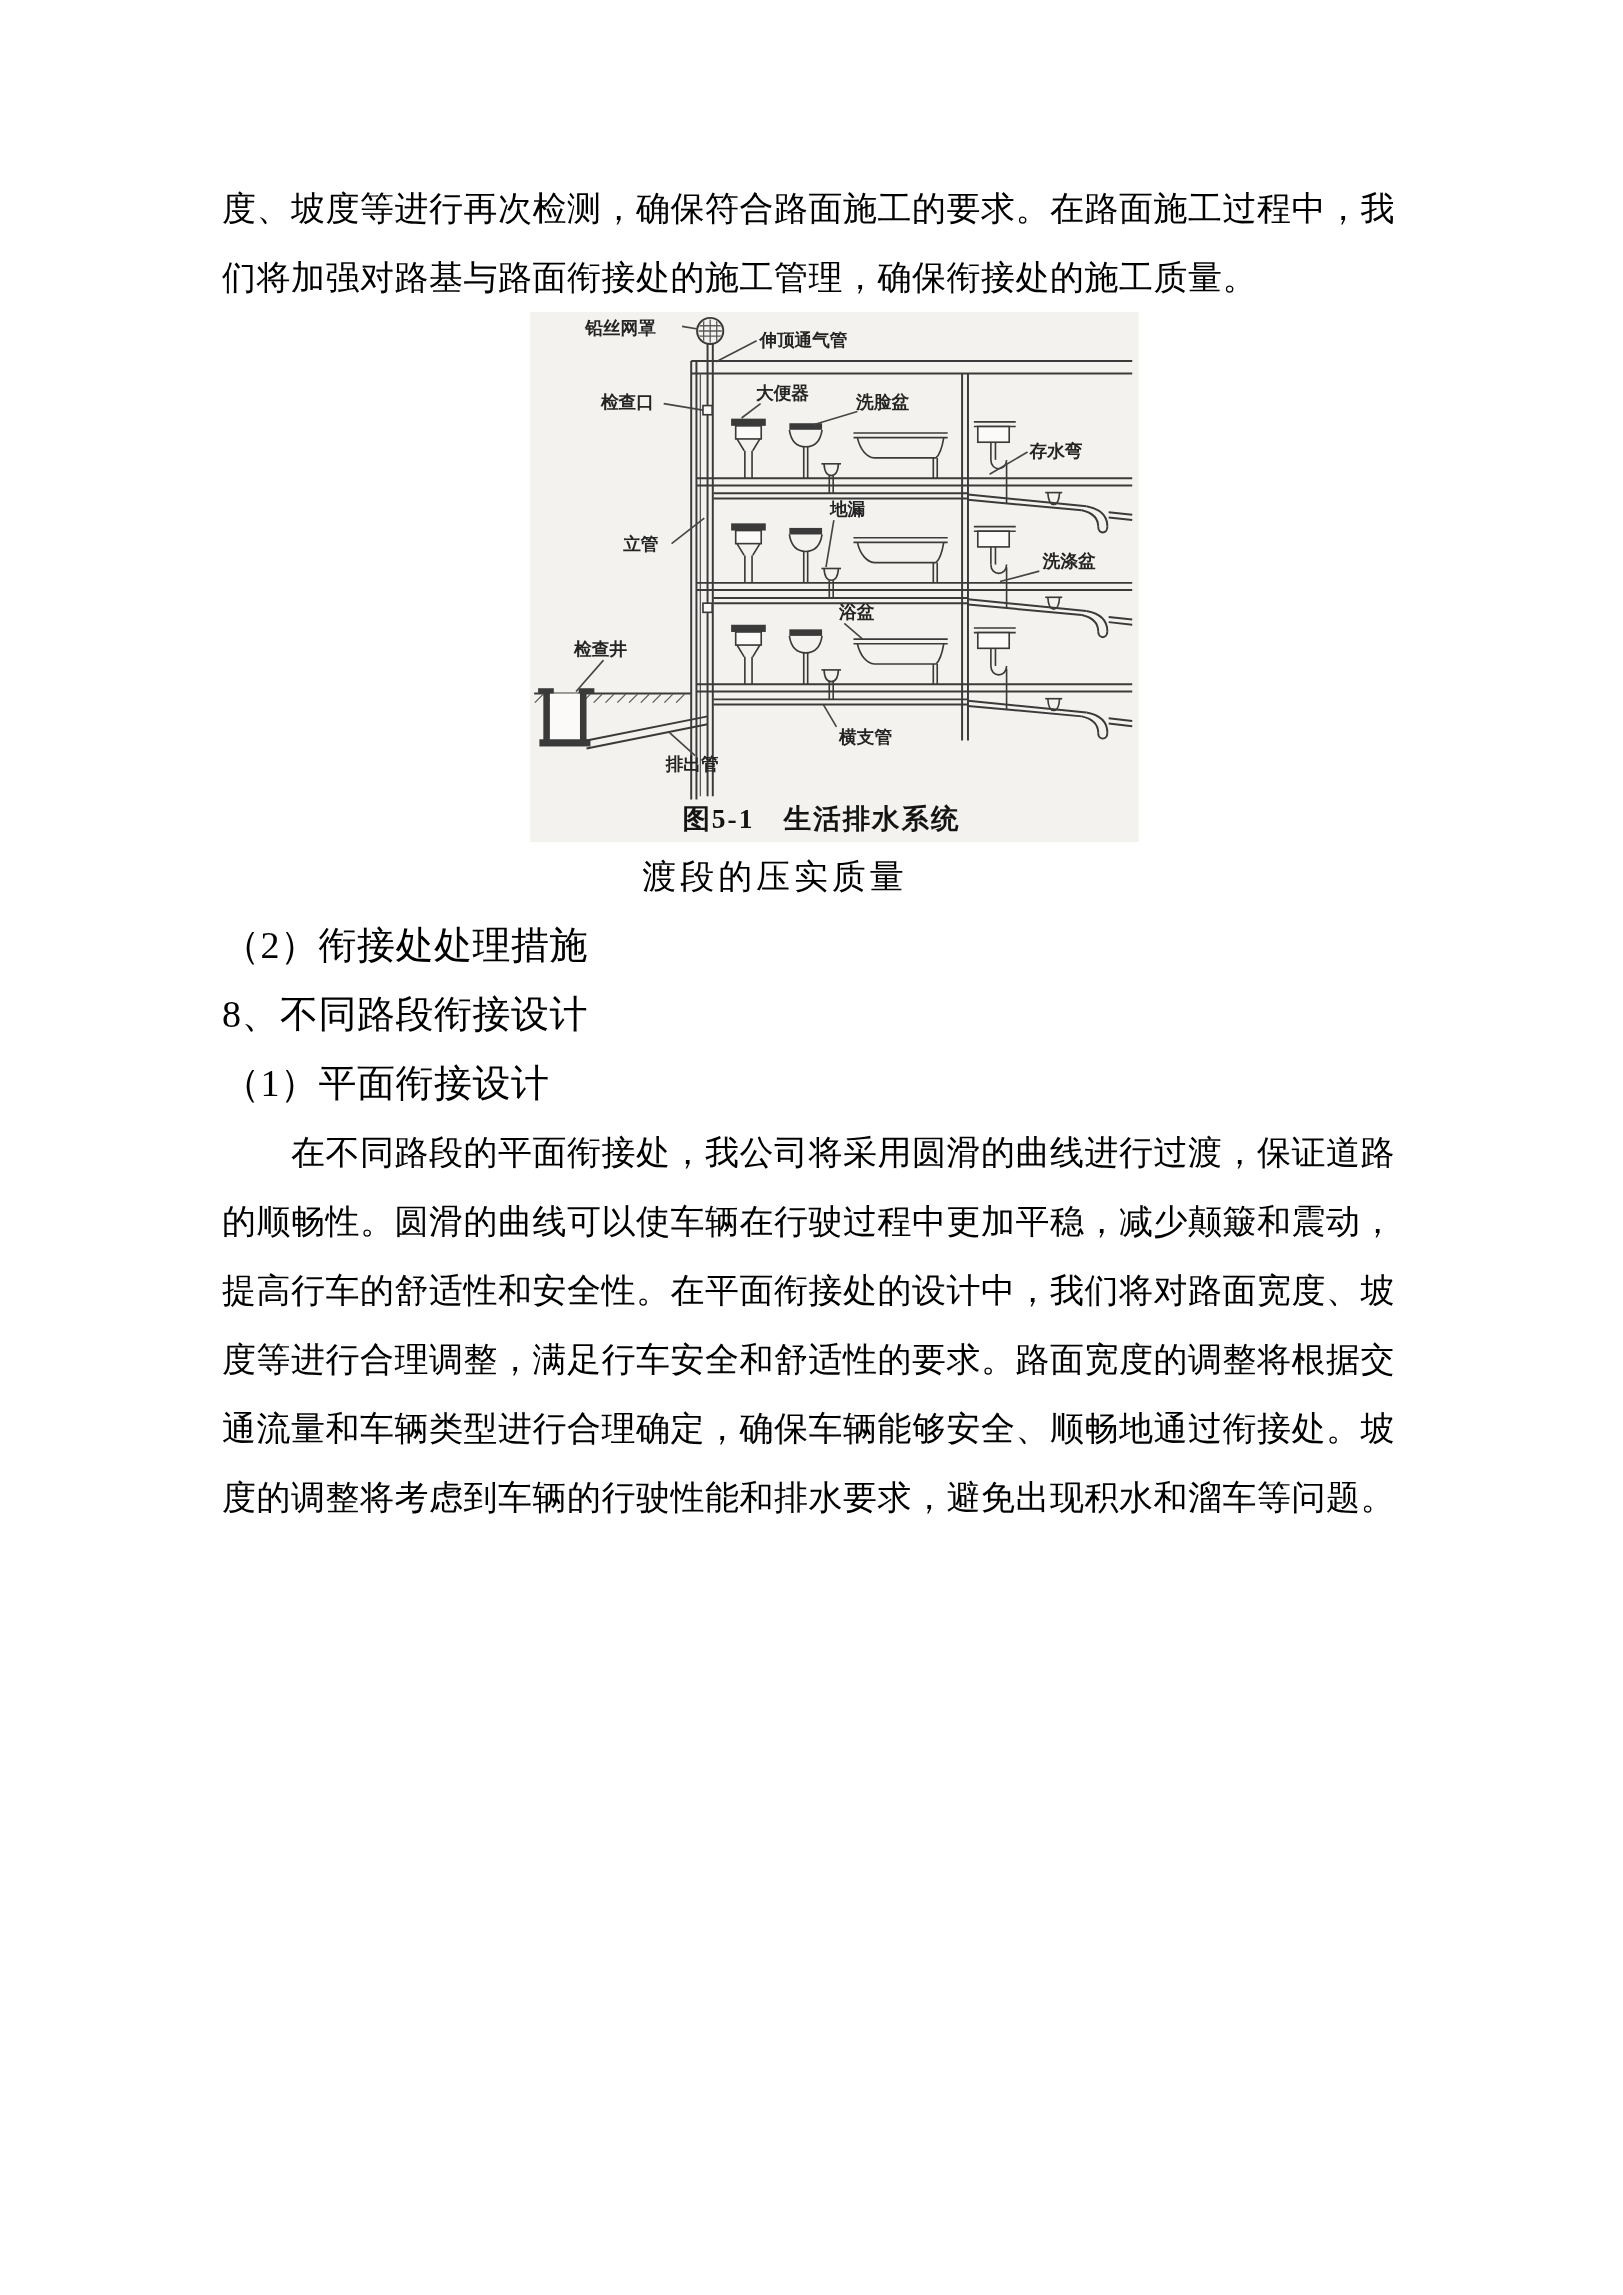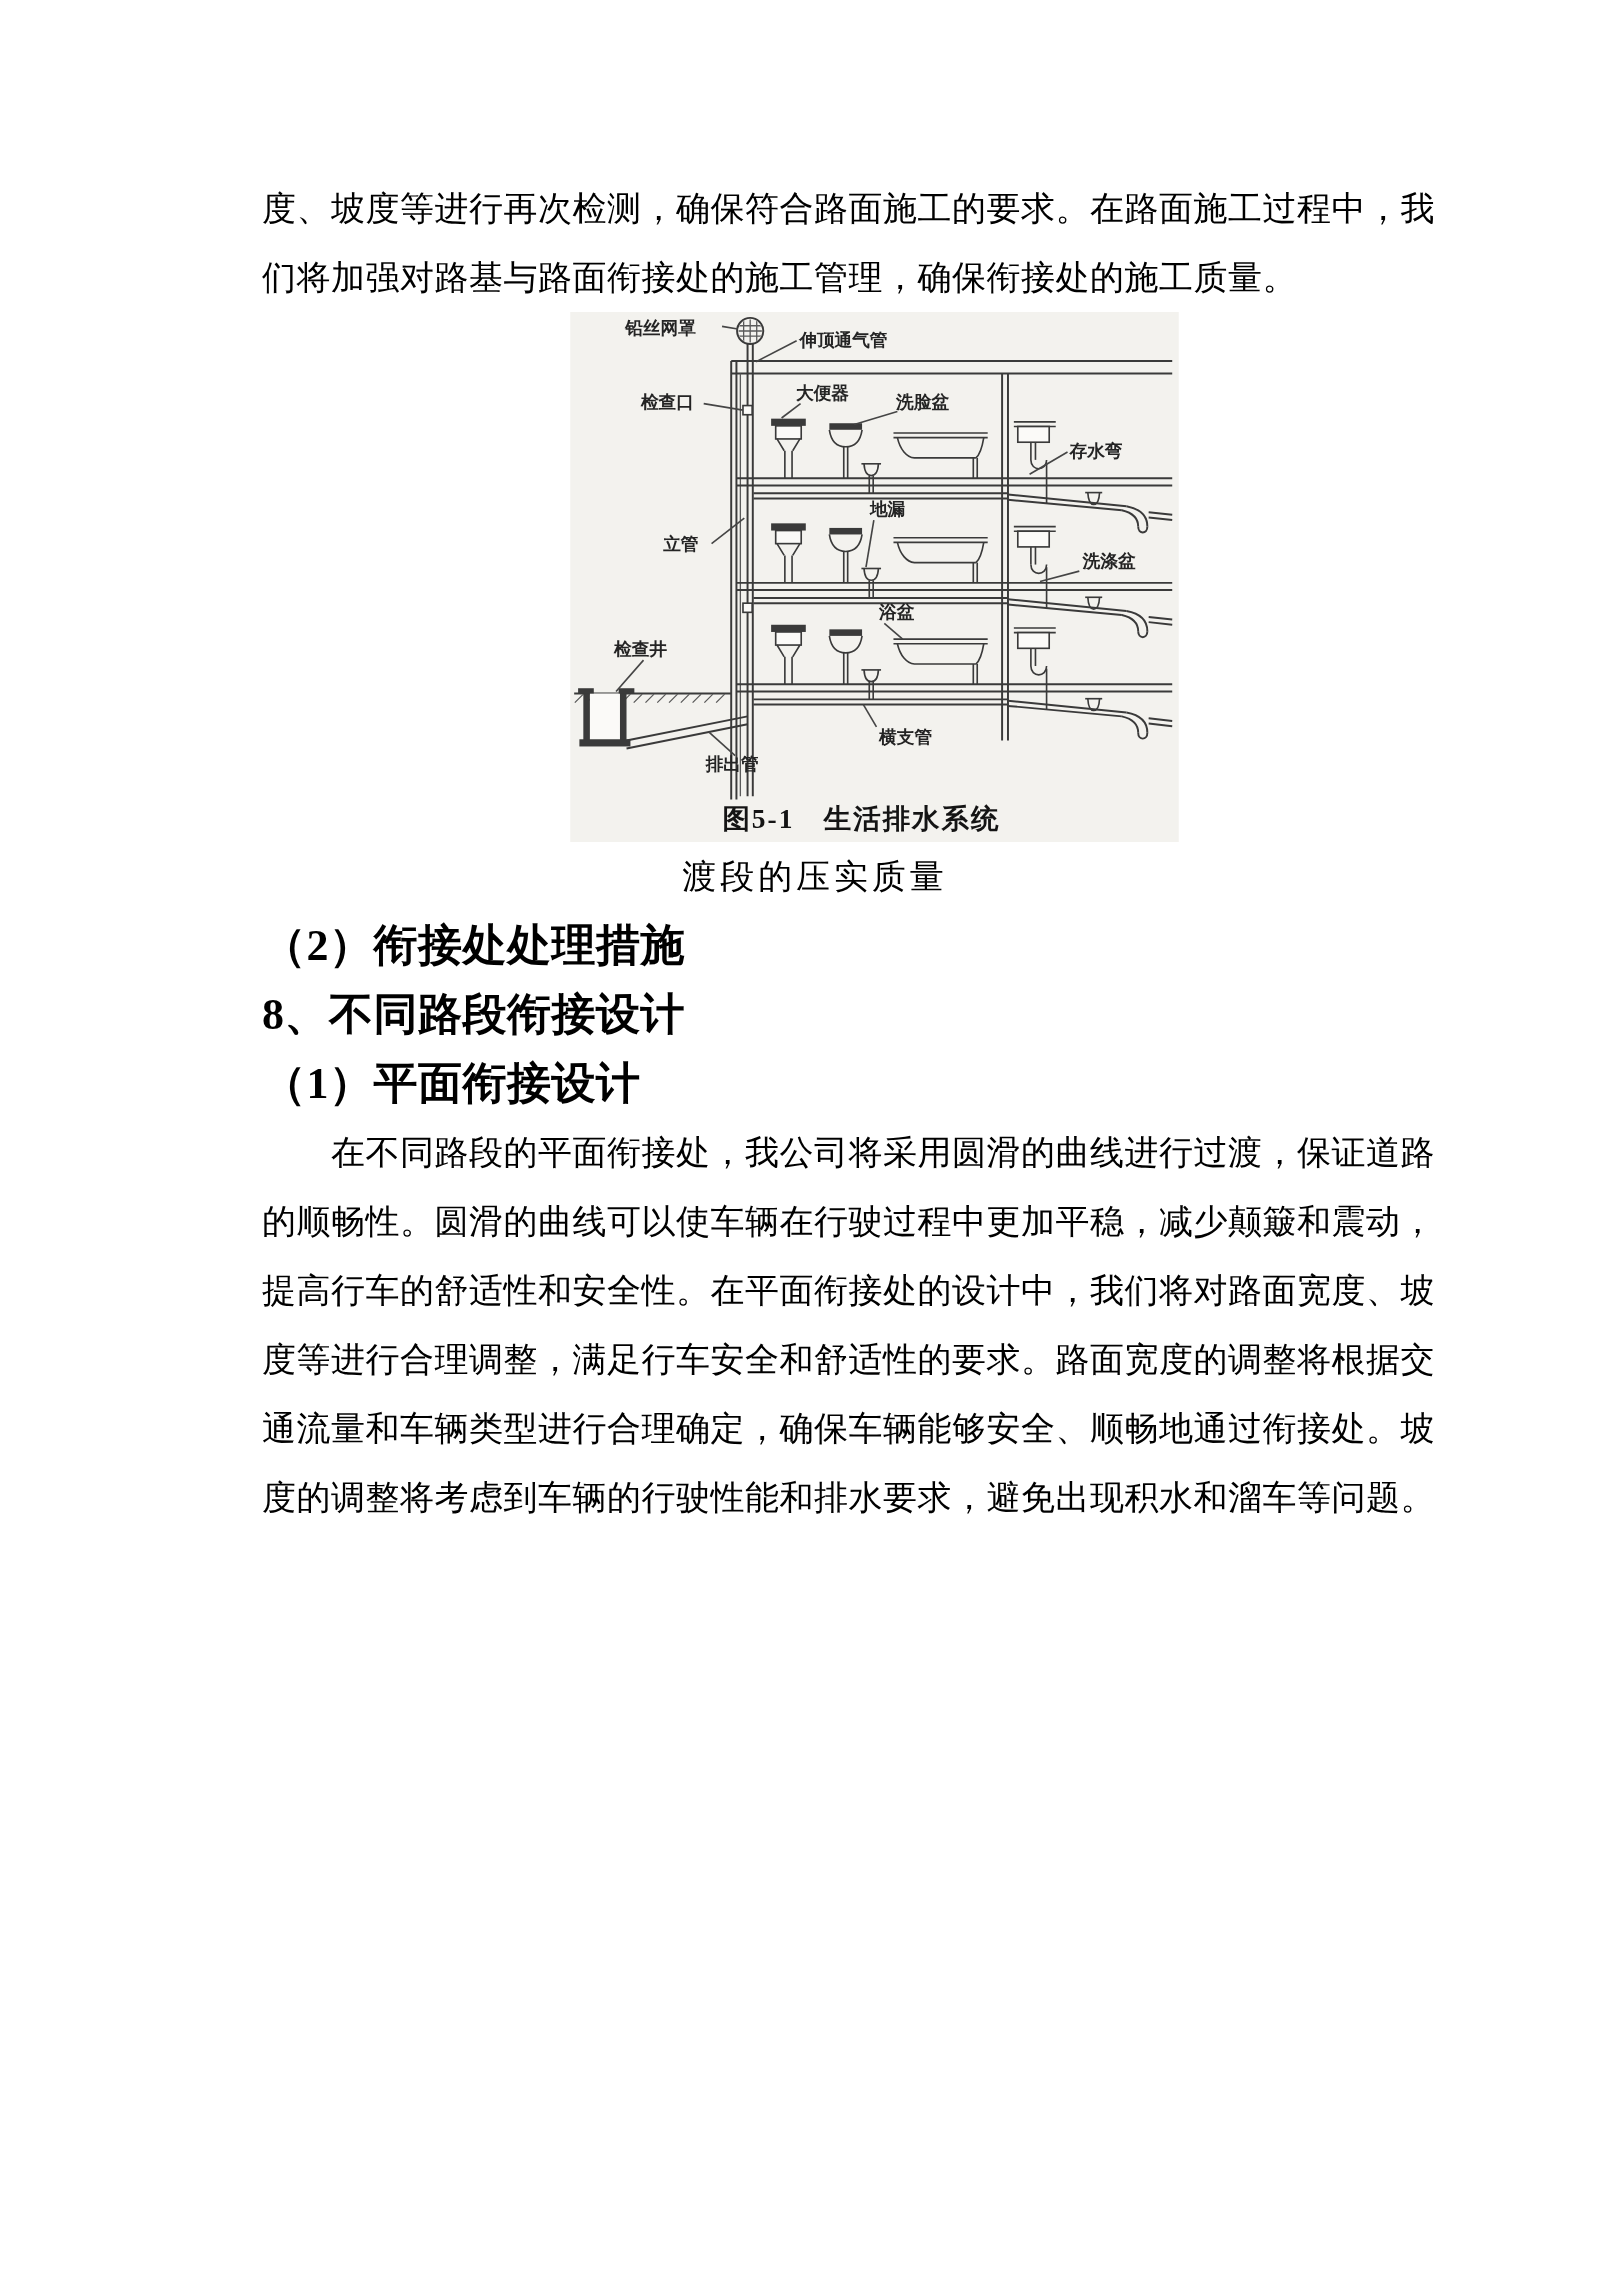--- a/index.html
+++ b/index.html
@@ -3,37 +3,36 @@
 <meta charset="utf-8">
 <style>
   html,body{margin:0;padding:0;}
   body{
     width:1623px;height:2295px;
     background:#ffffff;
     font-family:"Liberation Serif","DejaVu Serif",serif;
     color:#000;
     overflow:hidden;
   }
-  .page{position:relative;width:1410px;height:2295px;margin-left:40px;}
+  .page{position:relative;width:1410px;height:2295px;}
   .content{
     position:absolute;left:222px;top:0;width:1178px;
     padding-top:174px;
   }
   .body-text{
     font-size:34px;
     line-height:69px;
     letter-spacing:0.5px;
     white-space:pre-line;
     text-align:left;
   }
   .heading{
-    font-size:44px;
+    font-size:38px;
     line-height:69px;
     letter-spacing:0.5px;
-    font-weight:bold;
   }
   .figure-wrap{
     position:relative;
     width:1178px;height:530px;
   }
   .figure-wrap svg{position:absolute;left:308px;top:0;}
   .figure-caption-below{
     font-size:34px;line-height:69px;letter-spacing:3.9px;
     text-align:center;
     transform:translateX(-36px);

